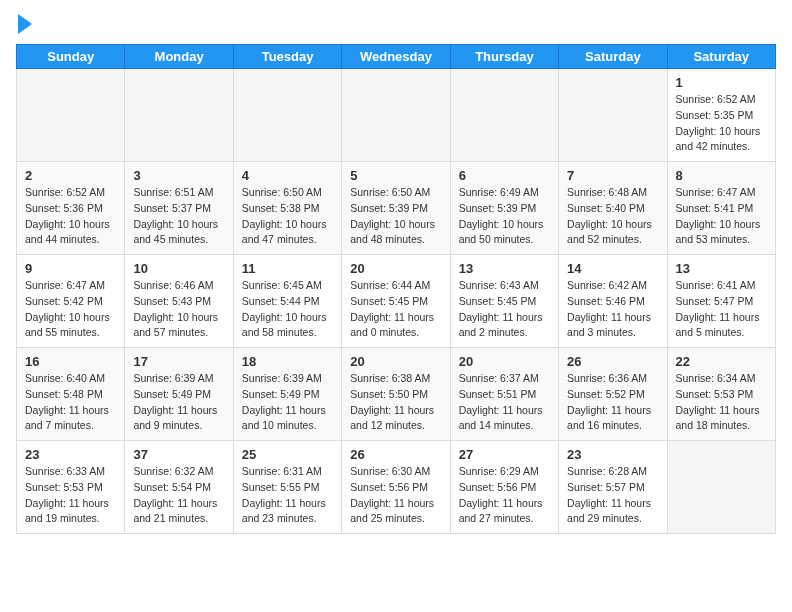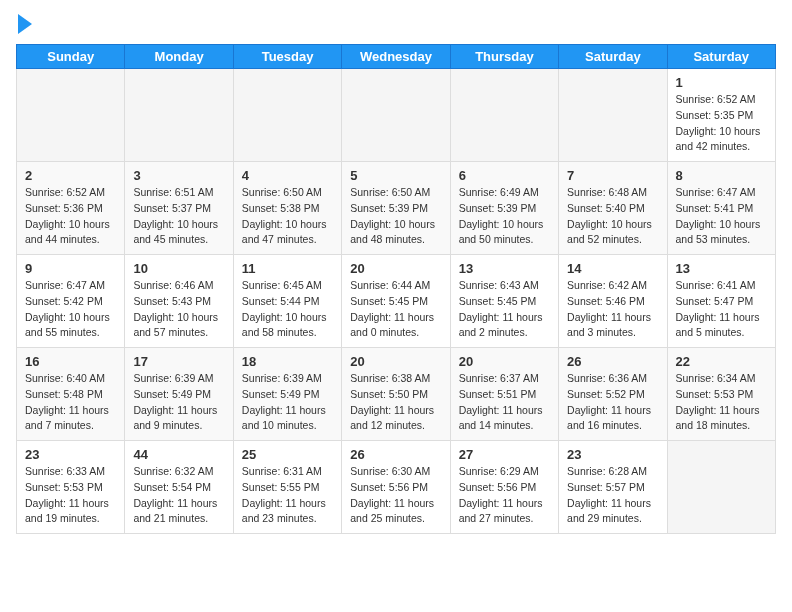--- a/index.html
+++ b/index.html
@@ -229,21 +229,21 @@
           <span class="day-number">22</span>
           <div class="day-info">Sunrise: 6:34 AM<br>Sunset: 5:53 PM<br>Daylight: 11 hours and 18 minutes.</div>
         </td>
       </tr>
       <tr>
         <td>
           <span class="day-number">23</span>
           <div class="day-info">Sunrise: 6:33 AM<br>Sunset: 5:53 PM<br>Daylight: 11 hours and 19 minutes.</div>
         </td>
         <td>
-          <span class="day-number">44</span>
+          <span class="day-number">37</span>
           <div class="day-info">Sunrise: 6:32 AM<br>Sunset: 5:54 PM<br>Daylight: 11 hours and 21 minutes.</div>
         </td>
         <td>
           <span class="day-number">25</span>
           <div class="day-info">Sunrise: 6:31 AM<br>Sunset: 5:55 PM<br>Daylight: 11 hours and 23 minutes.</div>
         </td>
         <td>
           <span class="day-number">26</span>
           <div class="day-info">Sunrise: 6:30 AM<br>Sunset: 5:56 PM<br>Daylight: 11 hours and 25 minutes.</div>
         </td>

